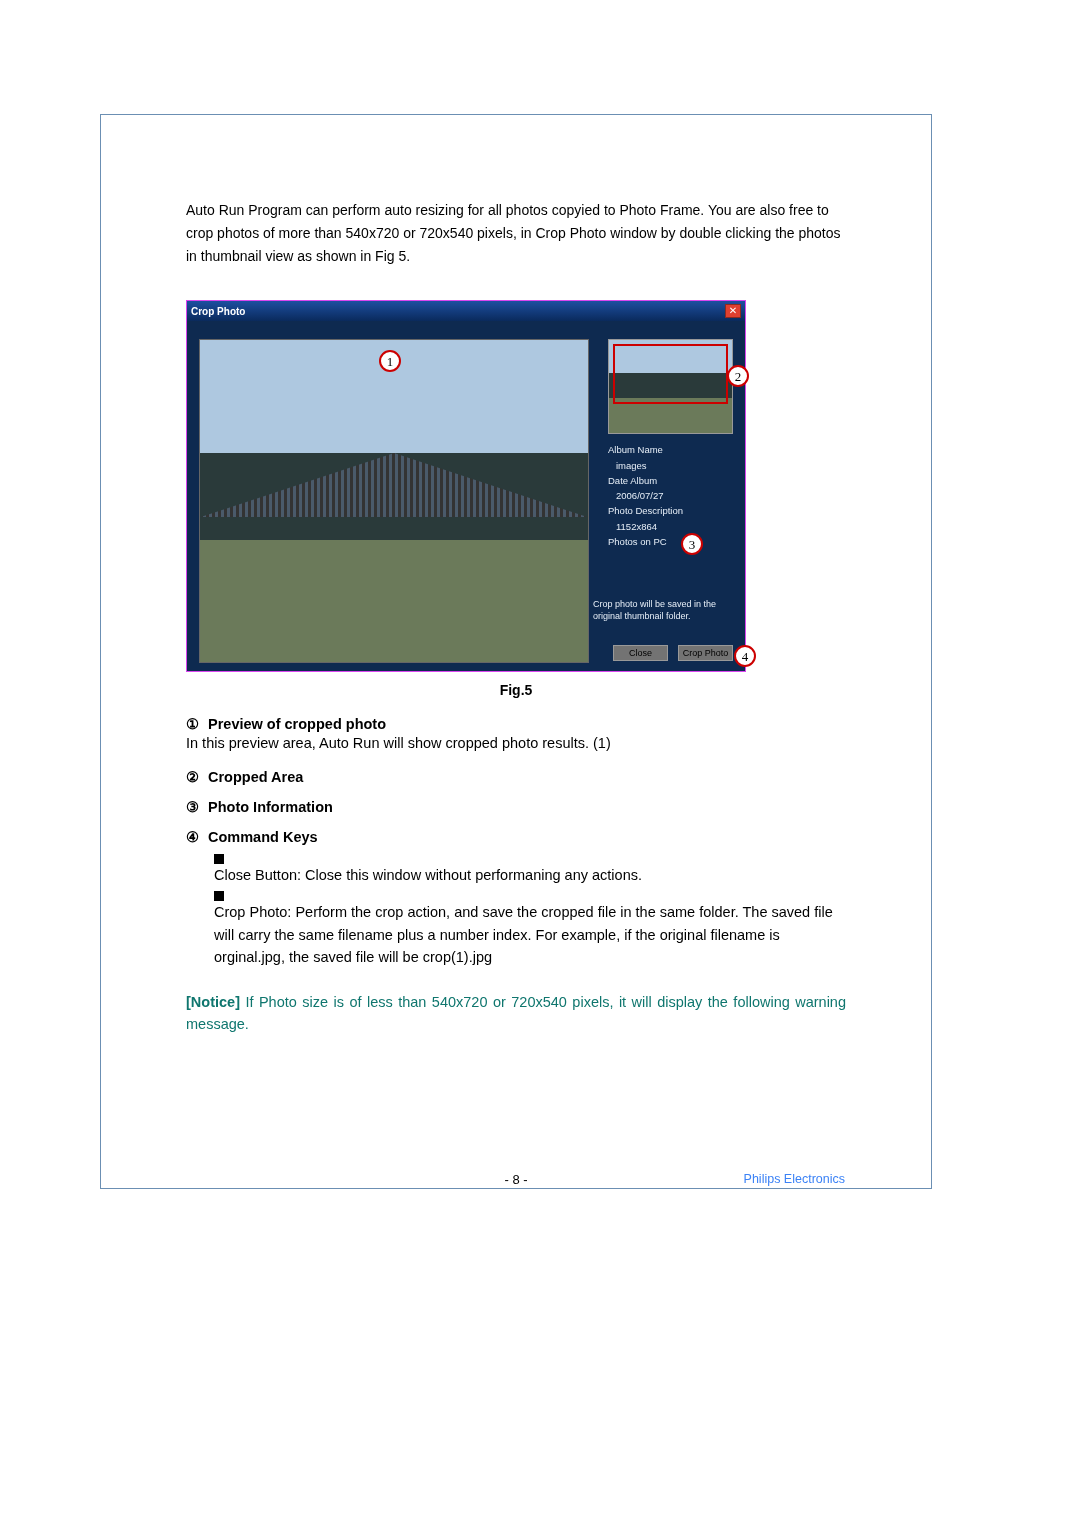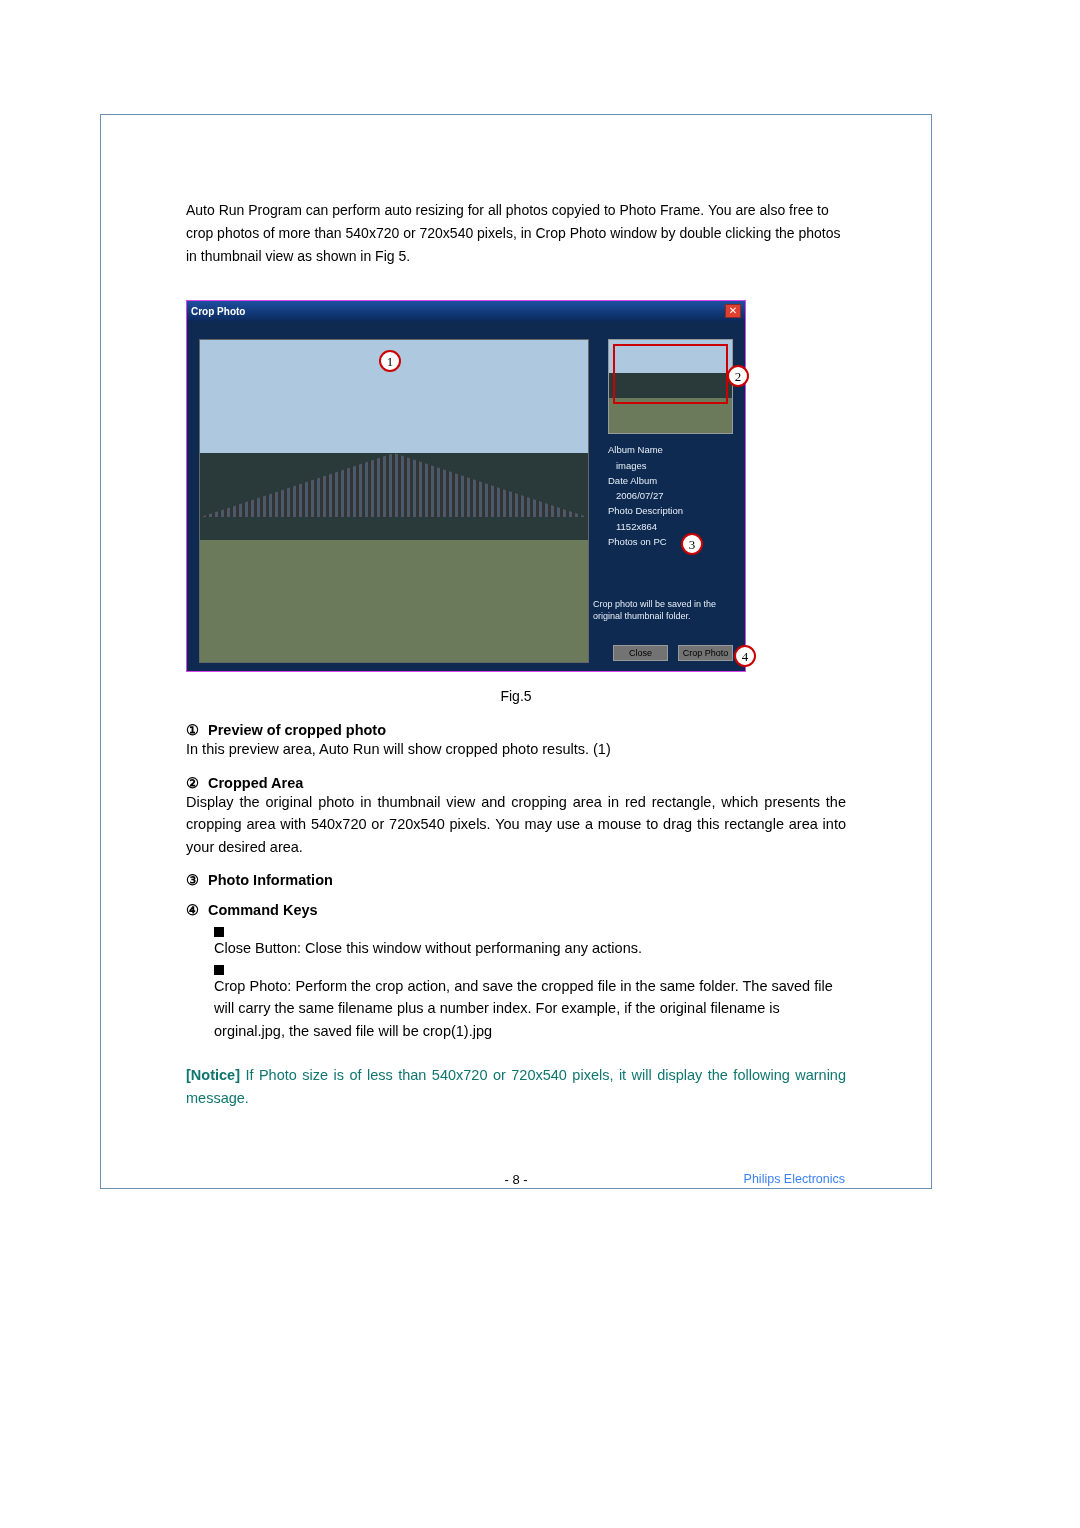--- a/index.html
+++ b/index.html
@@ -36,21 +36,21 @@
   .info .row { margin-bottom:1px; }
   .info .ind { padding-left:8px; }
   .savenote { position:absolute; right:12px; top:278px; width:140px; color:#e6eef7; font-size:9px; line-height:1.3; }
   .btnrow { position:absolute; right:12px; bottom:10px; display:flex; gap:10px; }
   .wbtn { width:55px; height:16px; background:#737373; border:1px solid #999; font-size:9px; text-align:center; line-height:14px; }
   .callout { position:absolute; width:22px; height:22px; border:2px solid #c00; border-radius:50%; background:#fff; color:#000; font-size:13px; text-align:center; line-height:20px; font-family:"Times New Roman",serif; }
   .c1 { left:192px; top:29px; }
   .c2 { right:-4px; top:44px; }
   .c3 { right:42px; top:212px; }
   .c4 { right:-11px; bottom:4px; }
-  .caption { text-align:center; font-size:14px; margin-top:16px; }
+  .caption { text-align:center; font-size:14px; margin-top:10px;font-weight:bold; }
   .sections { margin-top: 18px; font-size:14.5px; }
   .sec-head { font-weight:bold; margin-top:14px; }
   .sec-head .num { display:inline-block; width:22px; }
   .sec-body { line-height:1.55; text-align:justify; }
   .bullets { margin-top:4px; }
   .bullet { display:flex; margin-left:28px; line-height:1.55;flex-direction:column; }
   .bullet .sq { width:10px; height:10px; background:#000; margin-top:5px; margin-right:14px; flex-shrink:0; }
   .bullet .bt { flex:1; }
   .notice { margin-top:22px; color:#0f766e; line-height:1.55; text-align:justify; }
   .notice .nlabel { font-weight:bold; }
@@ -111,21 +111,20 @@
     <div class="sections">
 
       <div class="sec-head">
         <span class="num">①</span><span>Preview of cropped photo</span>
       </div>
       <div class="sec-body">In this preview area, Auto Run will show cropped photo results. (1)</div>
 
       <div class="sec-head">
         <span class="num">②</span><span>Cropped Area</span>
       </div>
-      <div class="sec-body">Display the original photo in thumbnail view and cropping area in red rectangle, which presents the cropping area with 540x720 or 720x540 pixels. You may use a mouse to drag this rectangle area into your desired area.</div>
 
       <div class="sec-head">
         <span class="num">③</span><span>Photo Information</span>
       </div>
 
       <div class="sec-head">
         <span class="num">④</span><span>Command Keys</span>
       </div>
       <div class="bullets">
         <div class="bullet">

